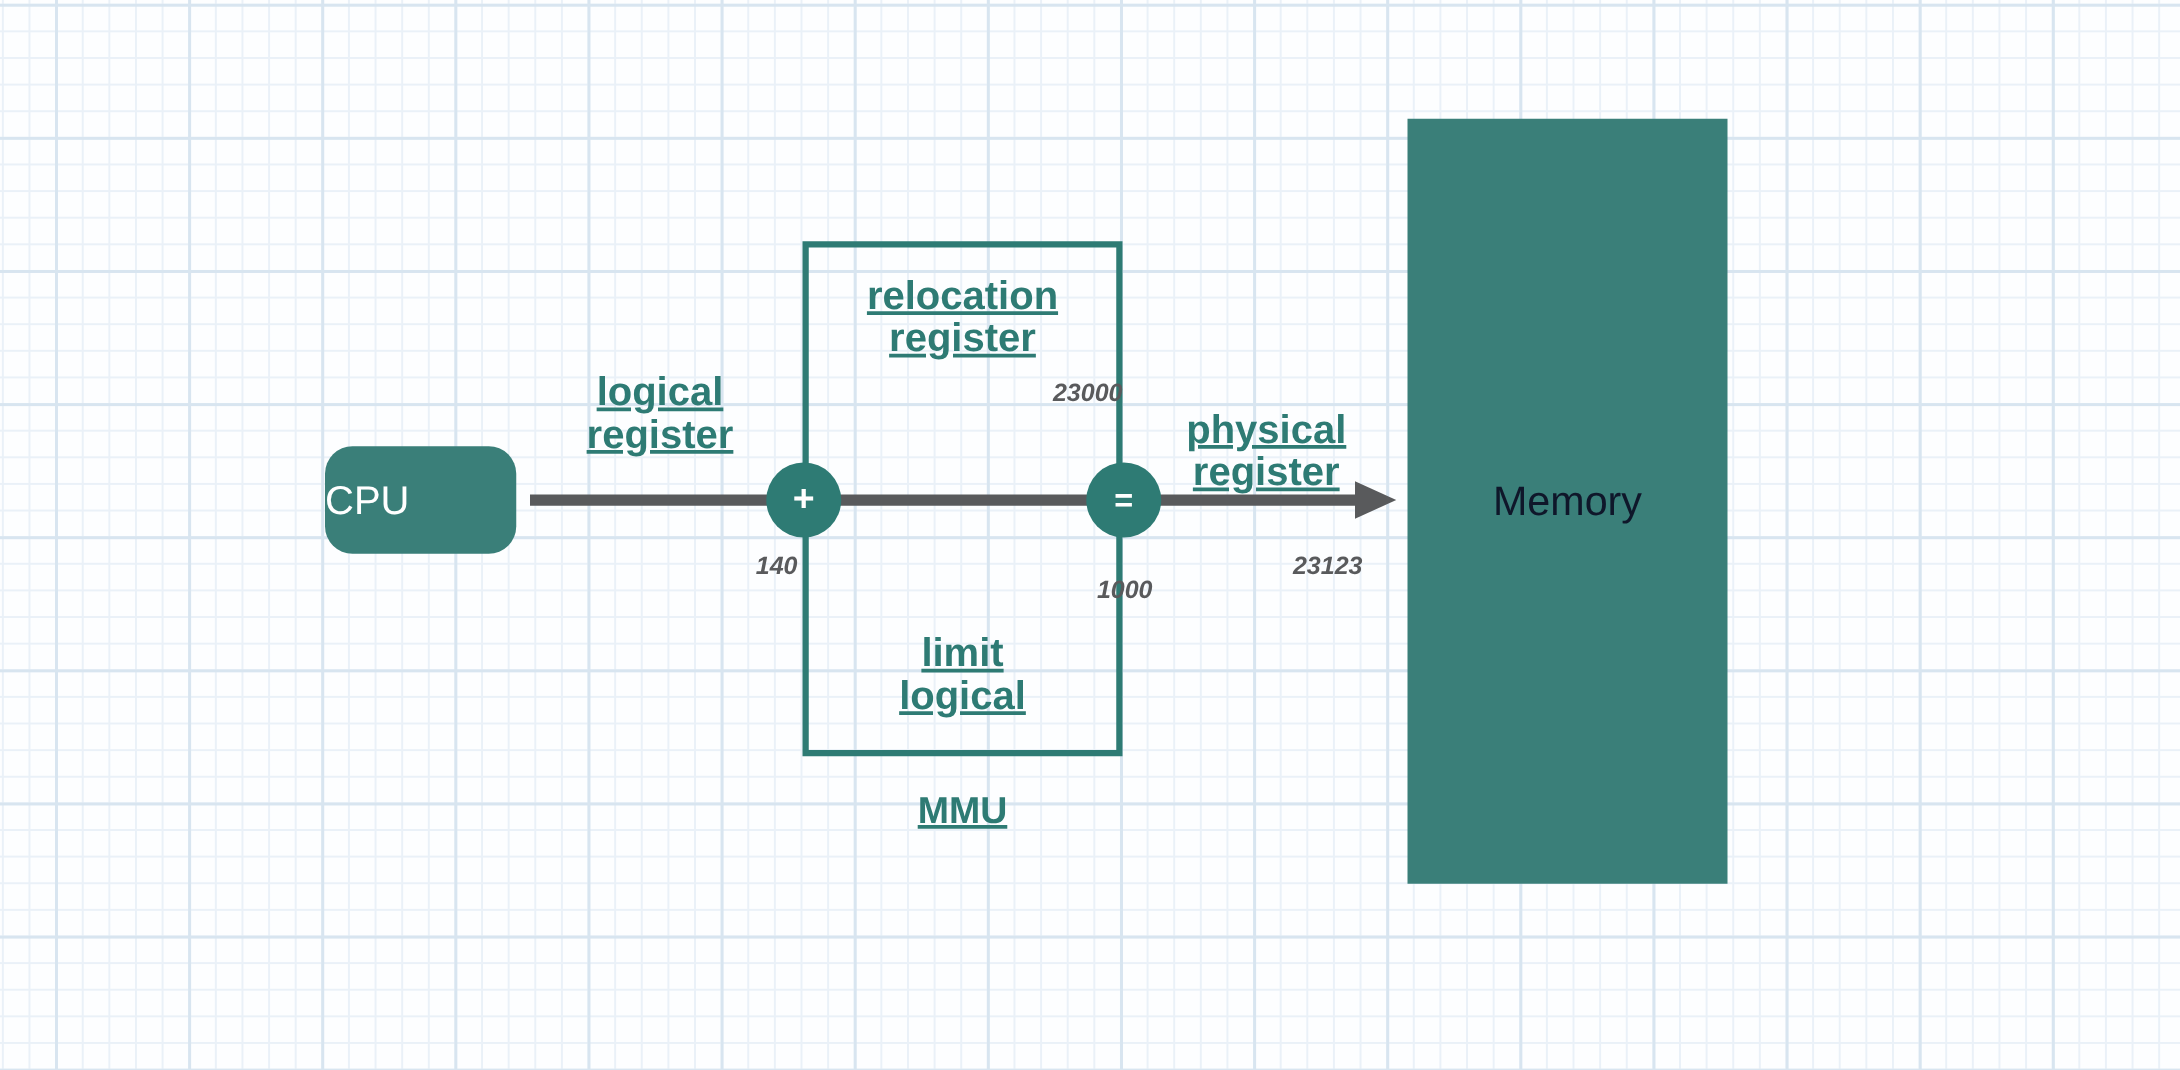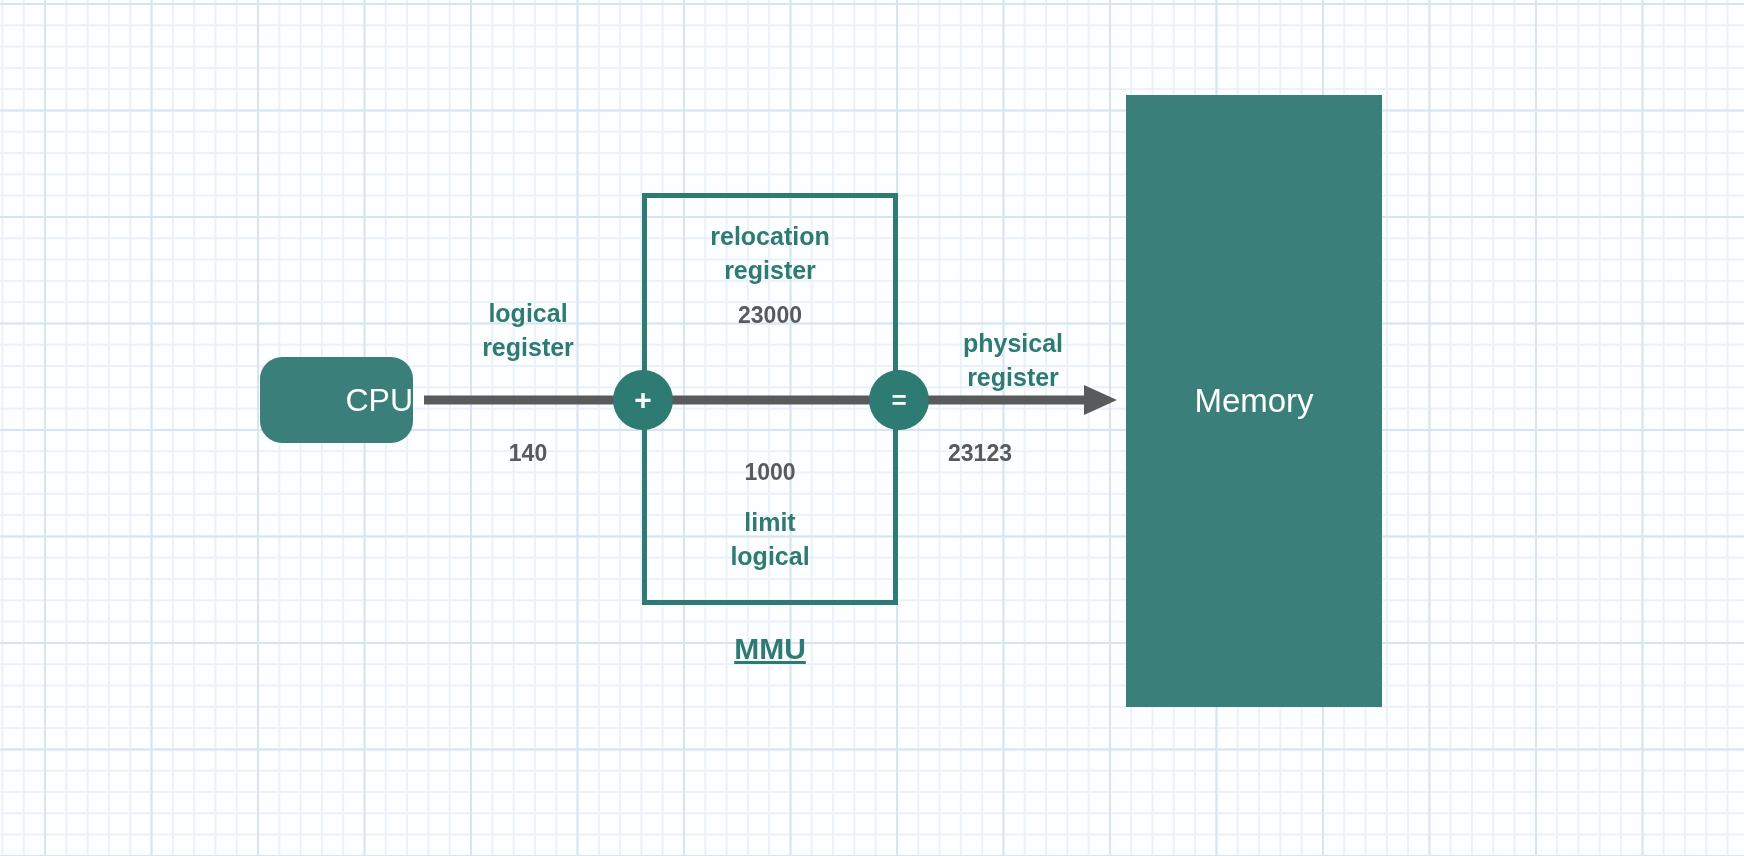--- a/index.html
+++ b/index.html
@@ -29,30 +29,30 @@
       0 3px;
   }
 
   .abs { position: absolute; }
 
   
   .cpu-box {
     left: 260px; top: 357px; width: 153px; height: 86px;
     background: #3A7F79;
     border-radius: 22px;
-    display: flex; align-items: center; justify-content: flex-end;
+    display: flex; align-items: center; justify-content: flex-start;
     color: #FFFFFF; font-size: 32px; font-weight: 400;
     z-index: 2;
   }
 
   .memory-box {
     left: 1126px; top: 95px; width: 256px; height: 612px;
     background: #3A7F79;
     display: flex; align-items: center; justify-content: center;
-    color: #ffffff; font-size: 33px; font-weight: 400;
+    color: #0f172a; font-size: 33px; font-weight: 400;
     z-index: 2;
   }
 
   .mmu-box {
     left: 642px; top: 193px; width: 256px; height: 412px;
     border: 5px solid #2E7B74;
     box-sizing: border-box;
     background: transparent;
     z-index: 2;
   }
@@ -65,36 +65,38 @@
     z-index: 4;
   }
   .op-plus   { left: 613px; top: 370px; font-size: 30px; }
   .op-equals { left: 869px; top: 370px; font-size: 26px; }
 
   
   .flow-svg { left: 0; top: 0; z-index: 1; }
 
   
   .lbl {
-    color: #2E7B74; font-weight: 700; font-size: 25px;
+    color: #2E7B74; font-weight: 700; font-size: 32px;
     line-height: 34px; text-align: center; white-space: pre-line;
     z-index: 5;
+    text-decoration: underline;
   }
   .num {
-    color: #595A5C; font-weight: 700; font-size: 23px;
-    line-height: 32px; text-align: center;
+    color: #595A5C; font-weight: 700; font-size: 20px;
+    line-height: 32px; text-align: right;
     z-index: 5;
+    font-style: italic;
   }
 
   .lbl-logical    { left: 418px; top: 296px; width: 220px; }
   .num-logical    { left: 418px; top: 437px; width: 220px; }
 
   .lbl-relocation { left: 642px; top: 219px; width: 256px; }
   .num-relocation { left: 642px; top: 299px; width: 256px; }
-  .num-limit      { left: 642px; top: 456px; width: 256px; }
+  .num-limit      { left: 642px; top: 456px; width: 256px; padding-left: 24px; }
   .lbl-limit      { left: 642px; top: 505px; width: 256px; }
 
   .lbl-physical   { left: 903px; top: 300px; width: 220px; margin-top: 26px; }
   .num-physical   { left: 870px; top: 437px; width: 220px; }
 
   .mmu-title {
     left: 642px; top: 632px; width: 256px;
     color: #2E7B74; font-weight: 700; font-size: 30px;
     text-align: center; z-index: 5; text-decoration: underline;
   }

